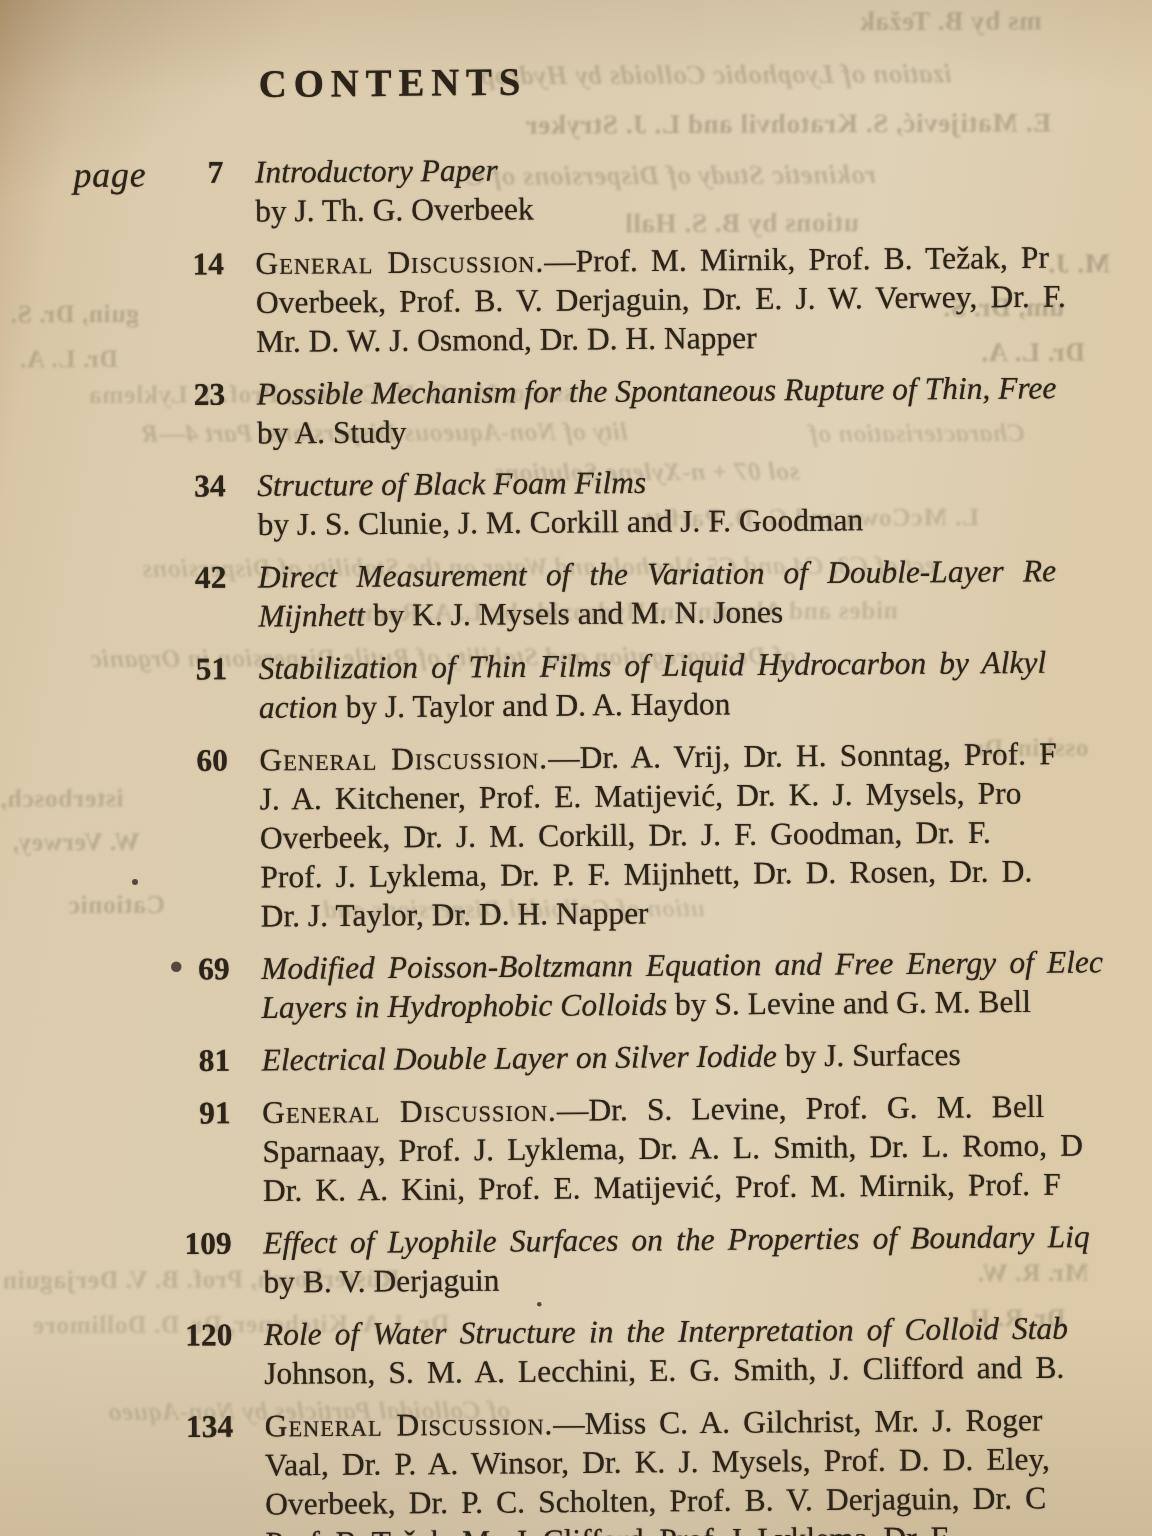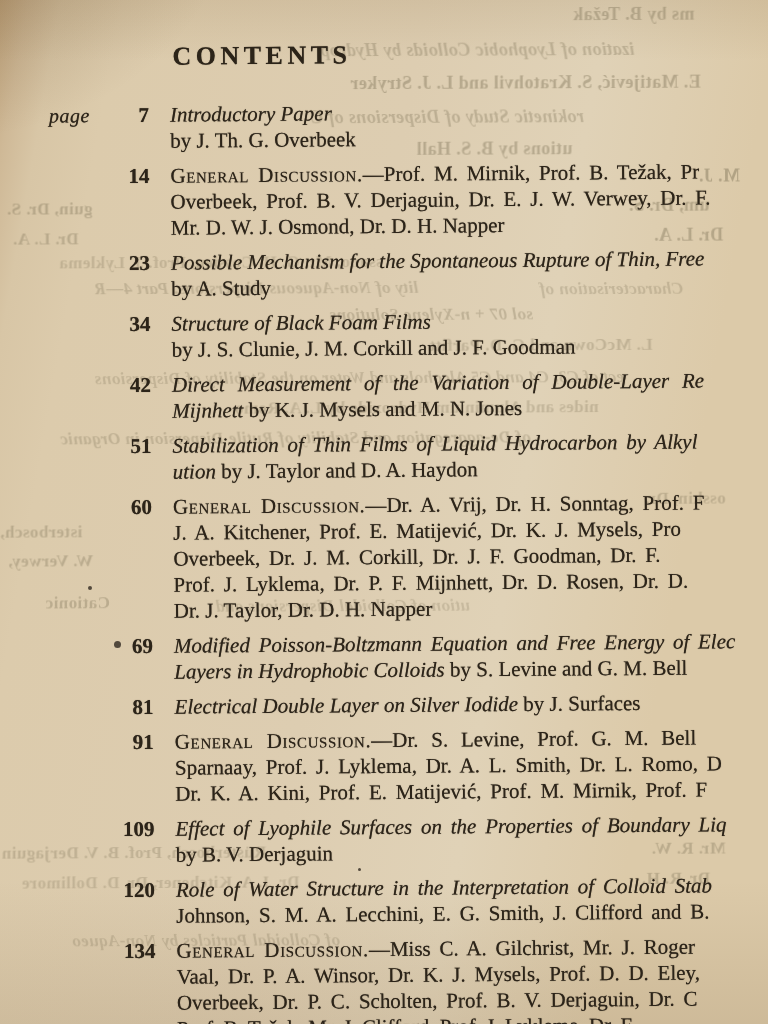--- a/index.html
+++ b/index.html
@@ -36,21 +36,21 @@
     transform:rotate(-0.45deg);
     transform-origin:384px 512px;
     text-shadow:0 0 0.8px rgba(44,36,25,0.75);
   }
   .heading{
     position:absolute;left:176px;top:40px;
     font-size:26px;font-weight:bold;letter-spacing:4.5px;
   }
   .pagelabel{
     position:absolute;left:52px;top:102px;
-    font-size:20px;font-style:italic;letter-spacing:0.5px;
+    font-size:24px;font-style:italic;letter-spacing:0.5px;
   }
   #entries{position:absolute;left:0;top:100px;width:960px;}
   .entry{display:flex;margin-bottom:9px;}
   .num{
     flex:0 0 152px;text-align:right;
     font-weight:bold;font-size:21px;line-height:26px;
   }
   .ebody{padding-left:21px;font-size:21px;line-height:26px;}
   .line{white-space:nowrap;}
   .seg-i{font-style:italic;}
@@ -132,21 +132,21 @@
           <div class="num">42</div>
           <div class="ebody">
             <div class="line ws2"><span class="seg-i">Direct Measurement of the Variation of Double-Layer Re</span></div>
             <div class="line"><span class="seg-i">Mijnhett </span><span>by K. J. Mysels and M. N. Jones</span></div>
           </div>
         </div>
         <div class="entry">
           <div class="num">51</div>
           <div class="ebody">
             <div class="line ws1"><span class="seg-i">Stabilization of Thin Films of Liquid Hydrocarbon by Alkyl</span></div>
-            <div class="line"><span class="seg-i">ution </span><span>by J. Taylor and D. A. Haydon</span></div>
+            <div class="line"><span class="seg-i">action </span><span>by J. Taylor and D. A. Haydon</span></div>
           </div>
         </div>
         <div class="entry">
           <div class="num">60</div>
           <div class="ebody">
             <div class="line ws1"><span class="seg-sc">General Discussion.</span><span>—Dr. A. Vrij, Dr. H. Sonntag, Prof. F</span></div>
             <div class="line ws1"><span>J. A. Kitchener, Prof. E. Matijević, Dr. K. J. Mysels, Pro</span></div>
             <div class="line ws1"><span>Overbeek, Dr. J. M. Corkill, Dr. J. F. Goodman, Dr. F.</span></div>
             <div class="line ws1"><span>Prof. J. Lyklema, Dr. P. F. Mijnhett, Dr. D. Rosen, Dr. D.</span></div>
             <div class="line"><span>Dr. J. Taylor, Dr. D. H. Napper</span></div>

